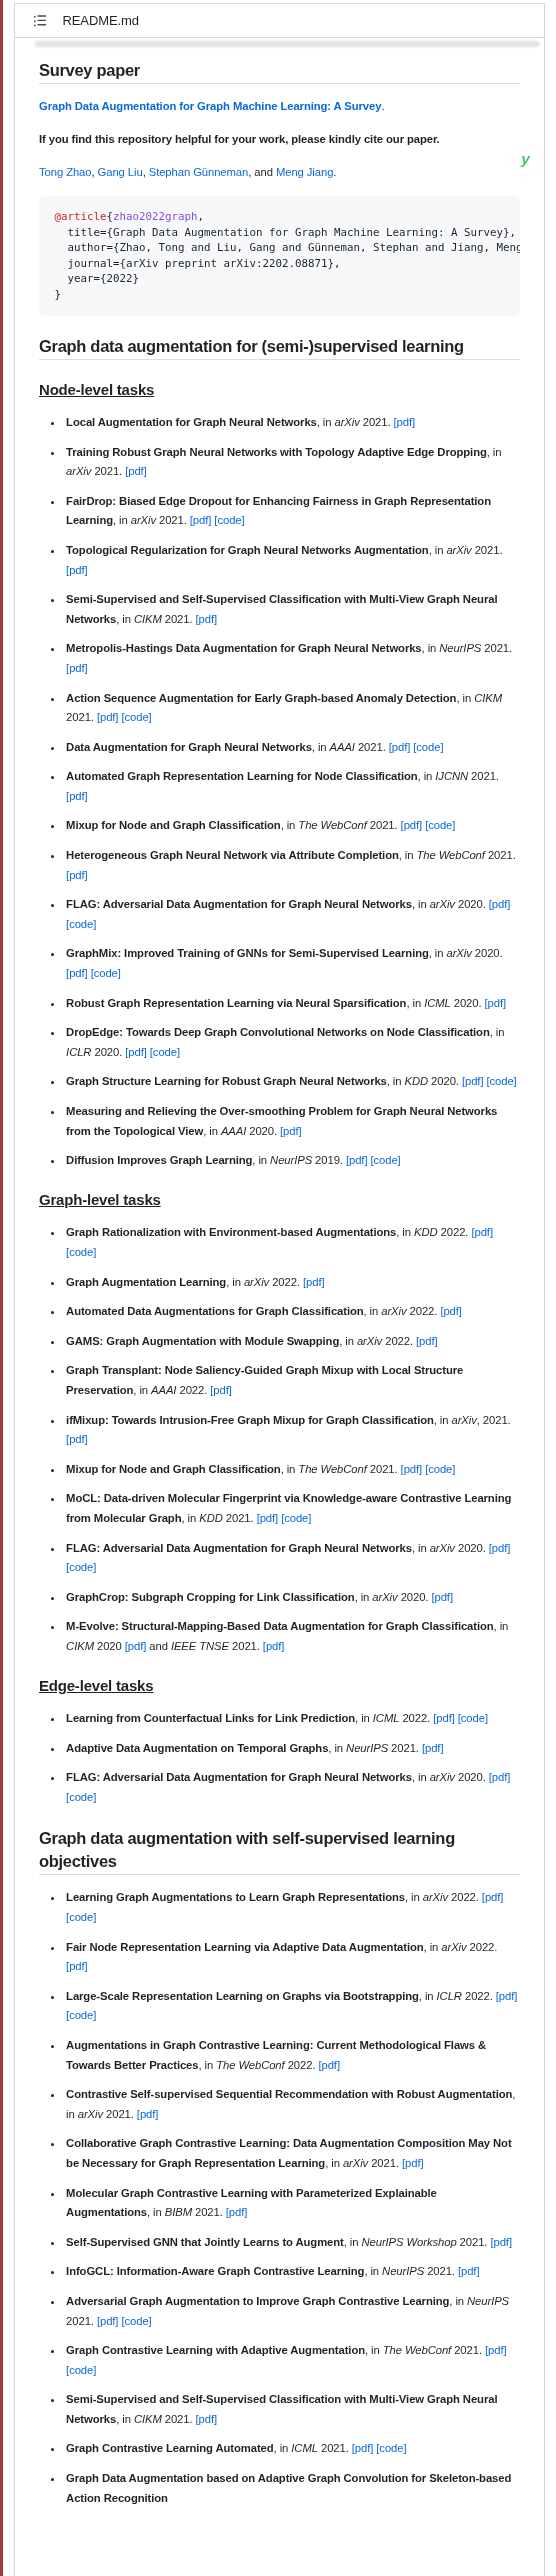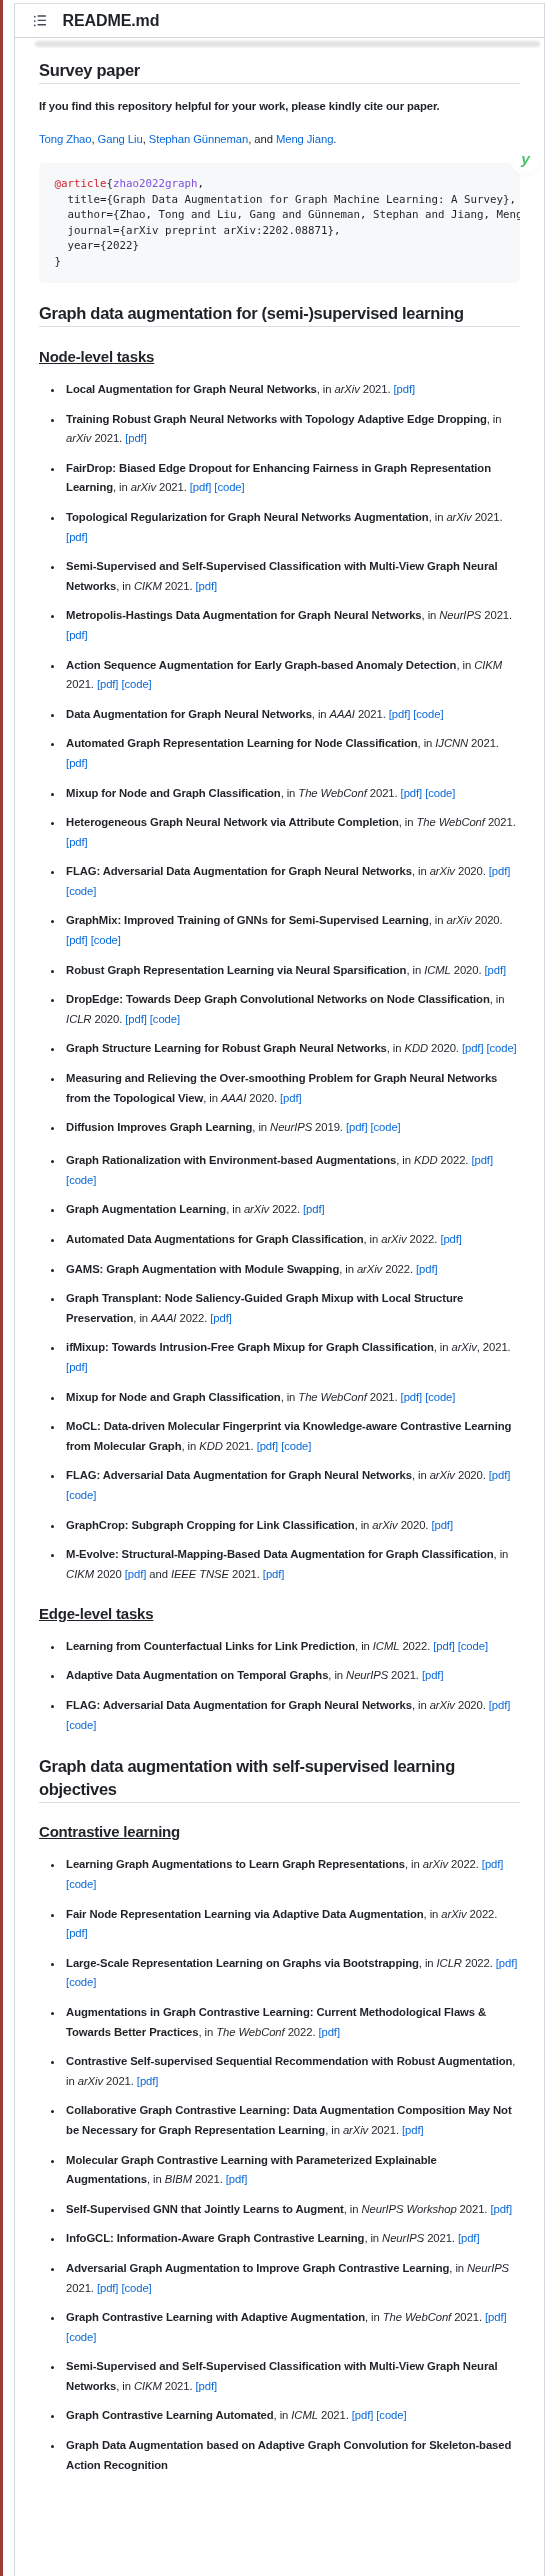--- a/index.html
+++ b/index.html
@@ -12,21 +12,21 @@
   .edge-strip { position:absolute; left:0; top:0; width:3.1px; height:100%; background:#9b3b33; z-index:5; }
   .page-card {
     position:absolute; left:14px; top:3.1px; width:531px; min-height:2965px;
     background:#fff; border-left:0.5px solid #d0d7de; border-right:0.5px solid #d0d7de; border-top:0.5px solid #d8dee4;
   }
   .file-header {
     height:34px; display:flex; align-items:center; gap:12.4px;
     padding:0 15.5px; border-bottom:0.5px solid #d0d7de; background:#fff;
   }
   .icon-btn { width:19.6px; height:19.6px; display:flex; align-items:center; justify-content:center; border-radius:3.1px; cursor:pointer; }
-  .file-name { font-size:16px; font-weight:700; color:#1f2328; }
+  .file-name { font-size:13px; font-weight:400; color:#1f2328; }
   .artifact-band {
     position:absolute; left:19.6px; top:37px; width:505px; height:5.7px;
     background:#c9c9c9; opacity:.5; border-radius:2.6px; filter:blur(0.8px);
   }
   .content { padding:20.6px 24px 31px 24px; font-size:11.3px; line-height:19.6px; }
   .md-h1 {
     font-size:16.5px; line-height:23px; font-weight:600; letter-spacing:-0.3px;
     padding-bottom:1px; border-bottom:0.5px solid #d8dee4; margin:19.6px 0 13.4px 0;
   }
   .md-h1.first { margin-top:0; }
@@ -65,20 +65,21 @@
       </svg>
     </span>
     <span class="file-name">README.md</span>
   </div>
 
   <div class="artifact-band"></div>
 
   <div class="content">
     <h1 class="md-h1 first">Survey paper</h1>
 
+    <p class="link-strong"><a href="#">Graph Data Augmentation for Graph Machine Learning: A Survey</a><span>.</span></p>
     <p><strong>If you find this repository helpful for your work, please kindly cite our paper.</strong></p>
     <p><a href="#">Tong Zhao</a><span>, </span><a href="#">Gang Liu</a><span>, </span><a href="#">Stephan Günneman</a><span>, and </span><a href="#">Meng Jiang</a><span>.</span></p>
 
     <pre class="bibtex"><span class="tok-red">@article</span><span>{</span><span class="tok-purple">zhao2022graph</span><span>,</span>
 <span>  title={Graph Data Augmentation for Graph Machine Learning: A Survey},</span>
 <span>  author={Zhao, Tong and Liu, Gang and Günneman, Stephan and Jiang, Meng},</span>
 <span>  journal={arXiv preprint arXiv:2202.08871},</span>
 <span>  year={2022}</span>
 <span>}</span>
 </pre>
@@ -99,41 +100,41 @@
           <li><strong>Mixup for Node and Graph Classification</strong><span>, in </span><em>The WebConf</em><span> 2021. </span><a href="#">[pdf]</a><span> </span><a href="#">[code]</a></li>
           <li><strong>Heterogeneous Graph Neural Network via Attribute Completion</strong><span>, in </span><em>The WebConf</em><span> 2021. </span><a href="#">[pdf]</a></li>
           <li><strong>FLAG: Adversarial Data Augmentation for Graph Neural Networks</strong><span>, in </span><em>arXiv</em><span> 2020. </span><a href="#">[pdf]</a><span> </span><a href="#">[code]</a></li>
           <li><strong>GraphMix: Improved Training of GNNs for Semi-Supervised Learning</strong><span>, in </span><em>arXiv</em><span> 2020. </span><a href="#">[pdf]</a><span> </span><a href="#">[code]</a></li>
           <li><strong>Robust Graph Representation Learning via Neural Sparsification</strong><span>, in </span><em>ICML</em><span> 2020. </span><a href="#">[pdf]</a></li>
           <li><strong>DropEdge: Towards Deep Graph Convolutional Networks on Node Classification</strong><span>, in </span><em>ICLR</em><span> 2020. </span><a href="#">[pdf]</a><span> </span><a href="#">[code]</a></li>
           <li><strong>Graph Structure Learning for Robust Graph Neural Networks</strong><span>, in </span><em>KDD</em><span> 2020. </span><a href="#">[pdf]</a><span> </span><a href="#">[code]</a></li>
           <li><strong>Measuring and Relieving the Over-smoothing Problem for Graph Neural Networks from the Topological View</strong><span>, in </span><em>AAAI</em><span> 2020. </span><a href="#">[pdf]</a></li>
           <li><strong>Diffusion Improves Graph Learning</strong><span>, in </span><em>NeurIPS</em><span> 2019. </span><a href="#">[pdf]</a><span> </span><a href="#">[code]</a></li>
         </ul>
+        <h3 class="md-h3">Graph-level tasks</h3>
         <ul>
           <li><strong>Graph Rationalization with Environment-based Augmentations</strong><span>, in </span><em>KDD</em><span> 2022. </span><a href="#">[pdf]</a><span> </span><a href="#">[code]</a></li>
           <li><strong>Graph Augmentation Learning</strong><span>, in </span><em>arXiv</em><span> 2022. </span><a href="#">[pdf]</a></li>
           <li><strong>Automated Data Augmentations for Graph Classification</strong><span>, in </span><em>arXiv</em><span> 2022. </span><a href="#">[pdf]</a></li>
           <li><strong>GAMS: Graph Augmentation with Module Swapping</strong><span>, in </span><em>arXiv</em><span> 2022. </span><a href="#">[pdf]</a></li>
           <li><strong>Graph Transplant: Node Saliency-Guided Graph Mixup with Local Structure Preservation</strong><span>, in </span><em>AAAI</em><span> 2022. </span><a href="#">[pdf]</a></li>
           <li><strong>ifMixup: Towards Intrusion-Free Graph Mixup for Graph Classification</strong><span>, in </span><em>arXiv</em><span>, 2021. </span><a href="#">[pdf]</a></li>
           <li><strong>Mixup for Node and Graph Classification</strong><span>, in </span><em>The WebConf</em><span> 2021. </span><a href="#">[pdf]</a><span> </span><a href="#">[code]</a></li>
           <li><strong>MoCL: Data-driven Molecular Fingerprint via Knowledge-aware Contrastive Learning from Molecular Graph</strong><span>, in </span><em>KDD</em><span> 2021. </span><a href="#">[pdf]</a><span> </span><a href="#">[code]</a></li>
           <li><strong>FLAG: Adversarial Data Augmentation for Graph Neural Networks</strong><span>, in </span><em>arXiv</em><span> 2020. </span><a href="#">[pdf]</a><span> </span><a href="#">[code]</a></li>
           <li><strong>GraphCrop: Subgraph Cropping for Link Classification</strong><span>, in </span><em>arXiv</em><span> 2020. </span><a href="#">[pdf]</a></li>
           <li><strong>M-Evolve: Structural-Mapping-Based Data Augmentation for Graph Classification</strong><span>, in </span><em>CIKM</em><span> 2020 </span><a href="#">[pdf]</a><span> and </span><em>IEEE TNSE</em><span> 2021. </span><a href="#">[pdf]</a></li>
         </ul>
         <h3 class="md-h3">Edge-level tasks</h3>
         <ul>
           <li><strong>Learning from Counterfactual Links for Link Prediction</strong><span>, in </span><em>ICML</em><span> 2022. </span><a href="#">[pdf]</a><span> </span><a href="#">[code]</a></li>
           <li><strong>Adaptive Data Augmentation on Temporal Graphs</strong><span>, in </span><em>NeurIPS</em><span> 2021. </span><a href="#">[pdf]</a></li>
           <li><strong>FLAG: Adversarial Data Augmentation for Graph Neural Networks</strong><span>, in </span><em>arXiv</em><span> 2020. </span><a href="#">[pdf]</a><span> </span><a href="#">[code]</a></li>
         </ul>
         <h1 class="md-h1">Graph data augmentation with self-supervised learning objectives</h1>
-        <h3 class="md-h3">Contrastive learning</h3>
         <ul>
           <li><strong>Learning Graph Augmentations to Learn Graph Representations</strong><span>, in </span><em>arXiv</em><span> 2022. </span><a href="#">[pdf]</a><span> </span><a href="#">[code]</a></li>
           <li><strong>Fair Node Representation Learning via Adaptive Data Augmentation</strong><span>, in </span><em>arXiv</em><span> 2022. </span><a href="#">[pdf]</a></li>
           <li><strong>Large-Scale Representation Learning on Graphs via Bootstrapping</strong><span>, in </span><em>ICLR</em><span> 2022. </span><a href="#">[pdf]</a><span> </span><a href="#">[code]</a></li>
           <li><strong>Augmentations in Graph Contrastive Learning: Current Methodological Flaws &amp; Towards Better Practices</strong><span>, in </span><em>The WebConf</em><span> 2022. </span><a href="#">[pdf]</a></li>
           <li><strong>Contrastive Self-supervised Sequential Recommendation with Robust Augmentation</strong><span>, in </span><em>arXiv</em><span> 2021. </span><a href="#">[pdf]</a></li>
           <li><strong>Collaborative Graph Contrastive Learning: Data Augmentation Composition May Not be Necessary for Graph Representation Learning</strong><span>, in </span><em>arXiv</em><span> 2021. </span><a href="#">[pdf]</a></li>
           <li><strong>Molecular Graph Contrastive Learning with Parameterized Explainable Augmentations</strong><span>, in </span><em>BIBM</em><span> 2021. </span><a href="#">[pdf]</a></li>
           <li><strong>Self-Supervised GNN that Jointly Learns to Augment</strong><span>, in </span><em>NeurIPS Workshop</em><span> 2021. </span><a href="#">[pdf]</a></li>
           <li><strong>InfoGCL: Information-Aware Graph Contrastive Learning</strong><span>, in </span><em>NeurIPS</em><span> 2021. </span><a href="#">[pdf]</a></li>

